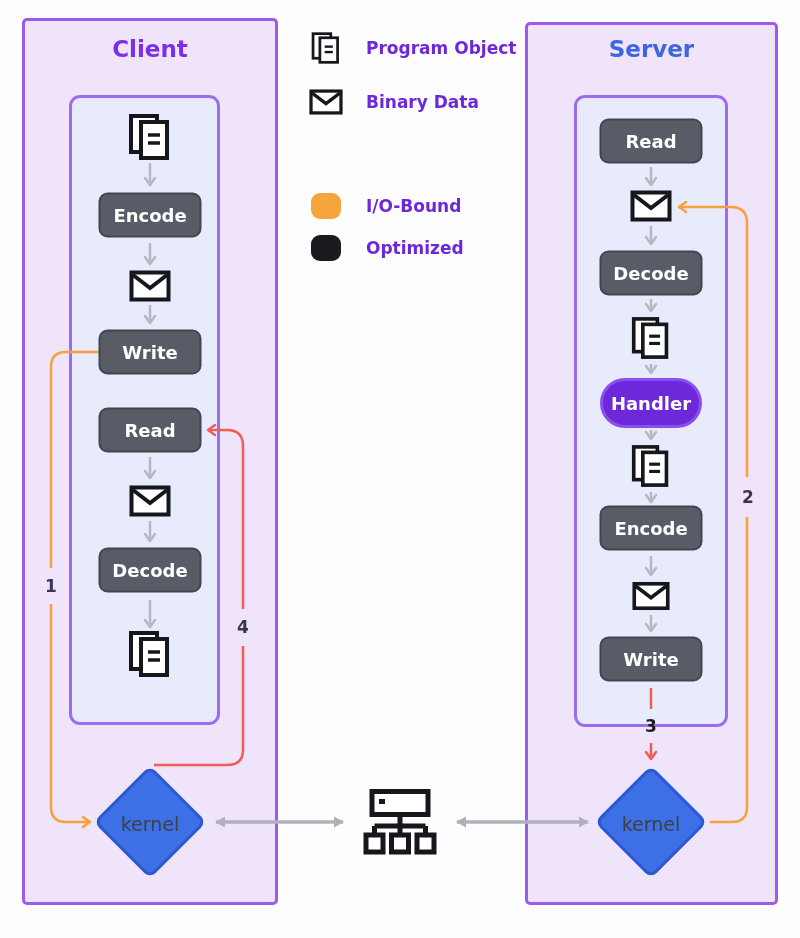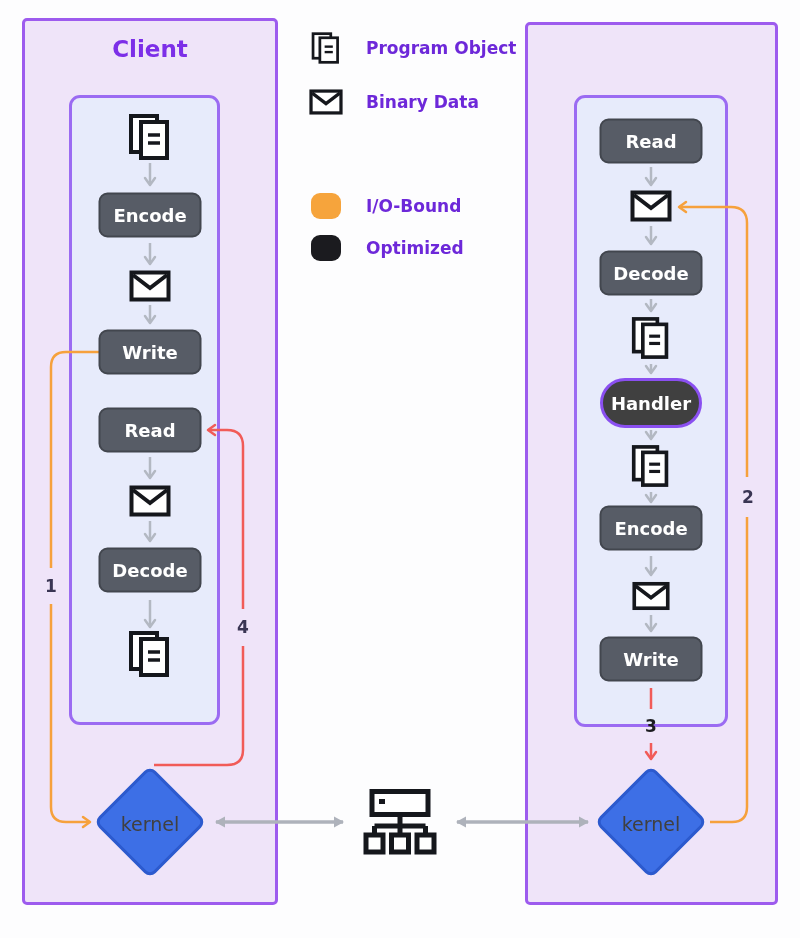--- a/index.html
+++ b/index.html
@@ -21,21 +21,21 @@
 
   .panel-title { position:absolute; text-align:center; font-weight:700; font-size:23px; z-index:3; }
   .title-client { left:22px; top:36px; width:256px; color:#7c2fe8; }
   .title-server { left:525px; top:36px; width:253px; color:#3e66e0; }
 
   .node { position:absolute; transform:translate(-50%,-50%); z-index:3; display:flex; align-items:center; justify-content:center; }
   .pbox {
     width:103px; height:45px; background:#575c66; border:2px solid #42464e;
     border-radius:9px; color:#ffffff; font-weight:700; font-size:18px;
   }
-  .handler { width:102px; height:50px; border-radius:26px; background:#404040; border:3px solid #8a4ff0; color:#fff; font-weight:700; font-size:18px; }
+  .handler { width:102px; height:50px; border-radius:26px; background:#6d28d9; border:3px solid #8a4ff0; color:#fff; font-weight:700; font-size:18px; }
 
   .kernel { position:absolute; z-index:3; width:0; height:0; }
   .diamond-shape { position:absolute; left:-40px; top:-40px; width:80px; height:80px;
     background:#3d6fe6; border:3px solid #2c5ace; border-radius:8px; transform:rotate(45deg); }
   .kernel-label { position:absolute; left:0; top:2px; transform:translate(-50%,-50%);
     color:#404040; font-weight:400; font-size:19px; }
 
   .legend-row { position:absolute; transform:translateY(-50%); left:304px; display:flex; align-items:center; z-index:3; }
   .legend-icon-cell { width:44px; display:flex; align-items:center; justify-content:center; }
   .legend-label { margin-left:18px; font-weight:700; font-size:17px; color:#6d28d9; }
@@ -50,20 +50,21 @@
 </head>
 <body>
 
 <div class="canvas">
 
   <div class="panel panel-client"></div>
   <div class="panel panel-server"></div>
   <div class="inner inner-client"></div>
   <div class="inner inner-server"></div>
   <div class="panel-title title-client">Client</div>
+  <div class="panel-title title-server">Server</div>
 
   <svg class="overlay" width="800" height="938" viewBox="0 0 800 938">
     <defs>
       <marker id="chevGray" viewBox="0 0 14 14" refX="8" refY="7" markerWidth="14" markerHeight="14" orient="auto" markerUnits="userSpaceOnUse">
         <path d="M2,2 L9,7 L2,12" fill="none" stroke="#b3b8c2" stroke-width="2.5" stroke-linecap="round" stroke-linejoin="round"></path>
       </marker>
       <marker id="chevOrange" viewBox="0 0 14 14" refX="8" refY="7" markerWidth="14" markerHeight="14" orient="auto" markerUnits="userSpaceOnUse">
         <path d="M2,2 L9,7 L2,12" fill="none" stroke="#f6a13c" stroke-width="2.5" stroke-linecap="round" stroke-linejoin="round"></path>
       </marker>
       <marker id="chevRed" viewBox="0 0 14 14" refX="8" refY="7" markerWidth="14" markerHeight="14" orient="auto" markerUnits="userSpaceOnUse">

